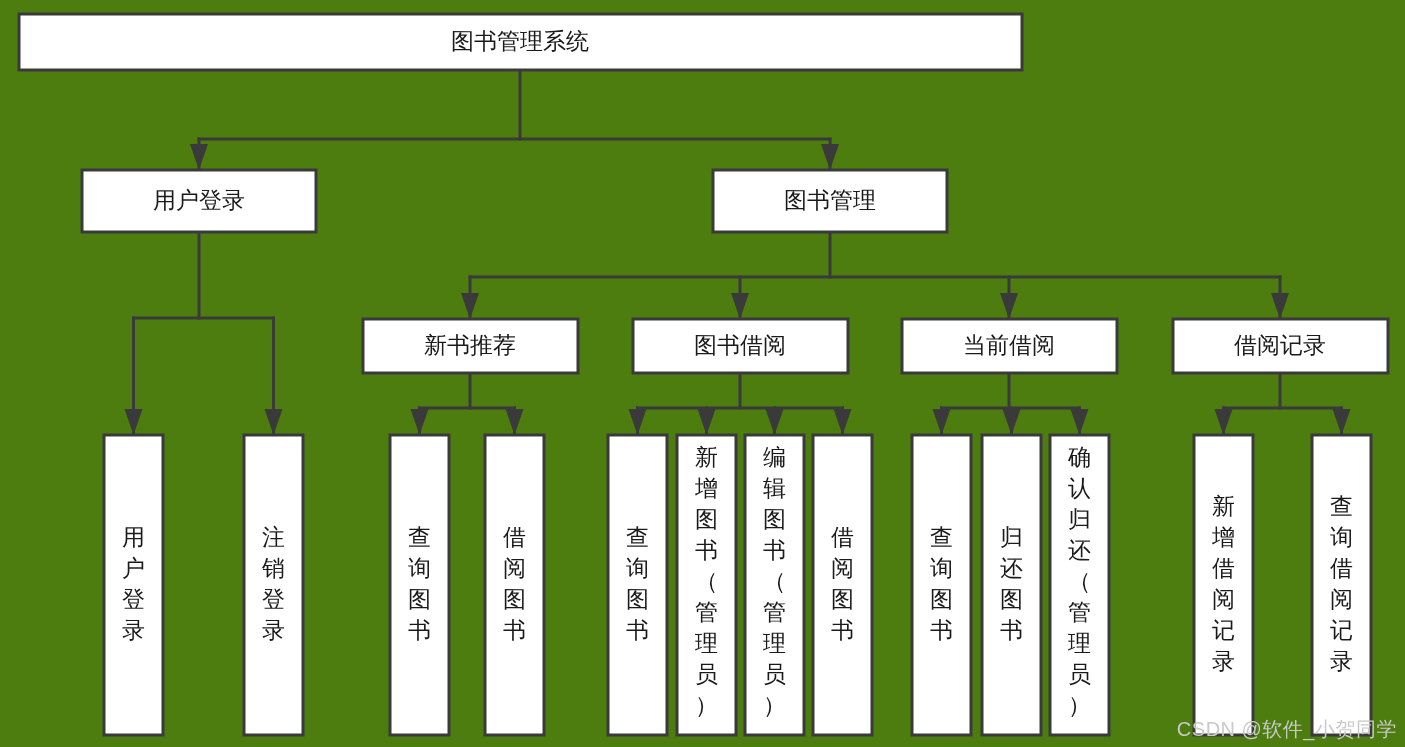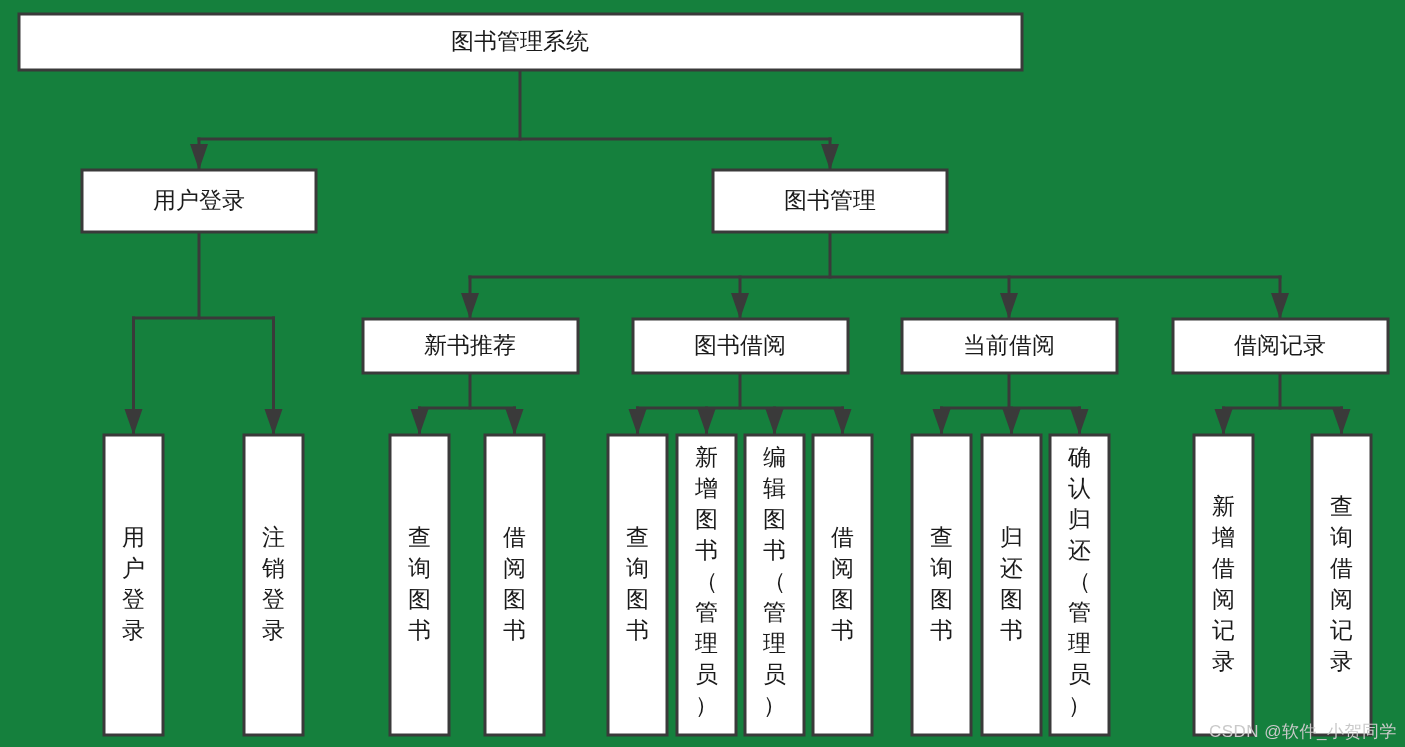--- a/index.html
+++ b/index.html
@@ -7,21 +7,21 @@
     padding: 0;
     background: #ffffff;
   }
   body {
     font-family: "Liberation Sans", "DejaVu Sans", sans-serif;
   }
   #diagram-root {
     position: relative;
     width: 1405px;
     height: 747px;
-    background: #15803d;
+    background: #4d7c0f;
     overflow: hidden;
   }
   svg#tree-svg {
     position: absolute;
     left: 0;
     top: 0;
     width: 1405px;
     height: 747px;
     display: block;
   }
@@ -56,21 +56,21 @@
     fill: #1a1a1a;
     font-family: "Liberation Sans", "DejaVu Sans", sans-serif;
     font-size: 23px;
     text-anchor: middle;
   }
   .watermark {
     position: absolute;
     right: 8px;
     bottom: 4px;
     color: #c9c9c9;
-    font-size: 17px;
+    font-size: 20px;
     font-family: "Liberation Sans", "DejaVu Sans", sans-serif;
     letter-spacing: 0.5px;
     white-space: nowrap;
     pointer-events: none;
   }
 </style>
 </head>
 <body>
 
 <div id="diagram-root">

